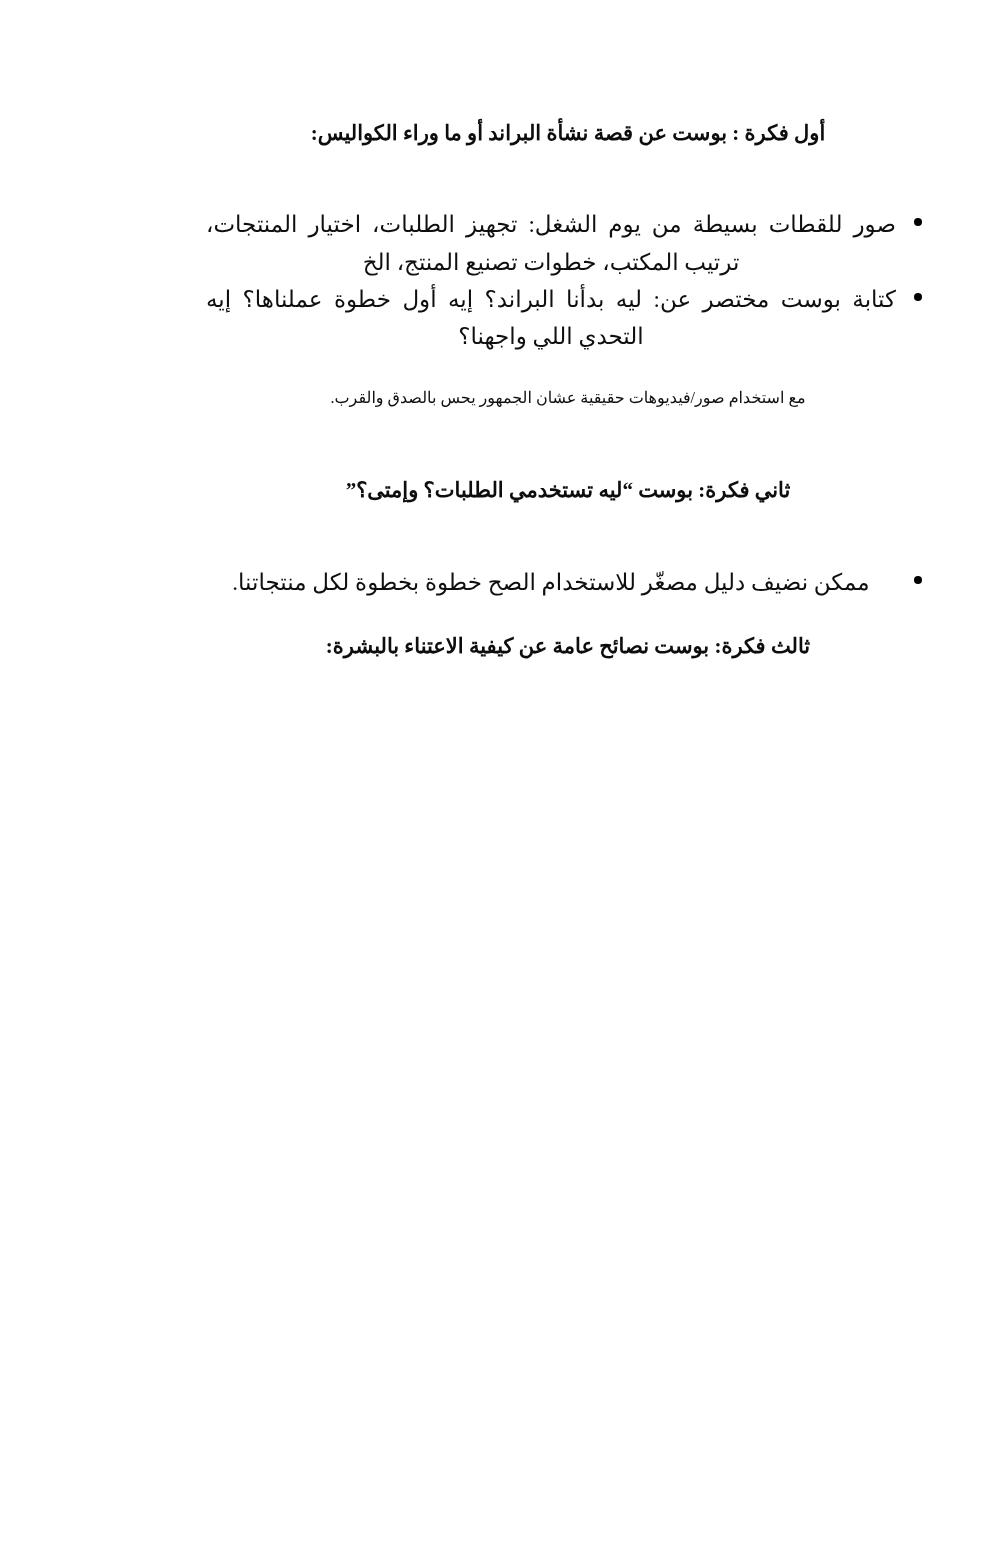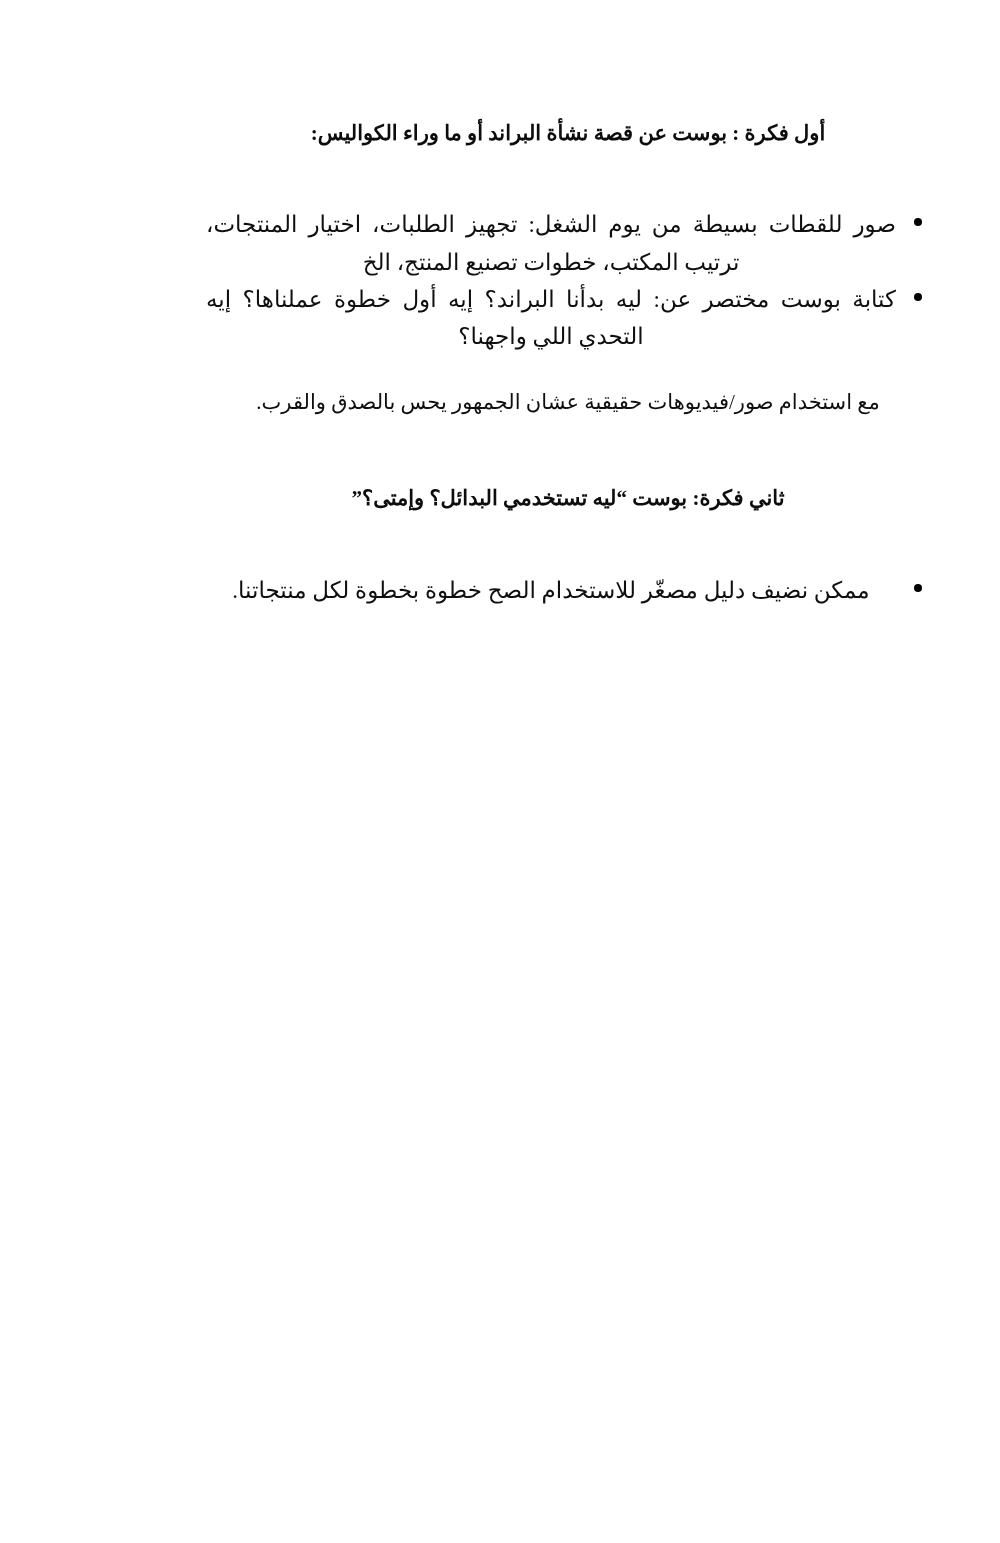--- a/index.html
+++ b/index.html
@@ -82,21 +82,21 @@
   li.li-spaced-tight { margin-bottom: 44px; }
 
   
   .sans {
     font-family: "Liberation Sans", "DejaVu Sans", sans-serif;
     font-size: 18.5px;
   }
 
   
   p.para {
-    font-size: 21px;
+    font-size: 16px;
     line-height: 1.62;
     margin: 0;
     padding: 0;
     text-align: center;
     color: #0f0f0f;
   }
 
   
   li.wide .li-text { padding: 0 0 0 0; }
 </style>
@@ -121,31 +121,34 @@
       </li>
     </ul>
 
     <div class="gap-sm"></div>
 
     <p class="para">مع استخدام صور/فيديوهات حقيقية عشان الجمهور يحس بالصدق والقرب.</p>
 
     <div class="gap-xl"></div>
 
     <div class="heading-block">
-      <h2 class="heading">ثاني فكرة: بوست “ليه تستخدمي البدائل؟ وإمتى؟”</h2>
+      <h2 class="heading">ثاني فكرة: بوست “ليه تستخدمي الطلبات؟ وإمتى؟”</h2>
     </div>
 
     <div class="gap-lg"></div>
 
     <ul class="bullets">
       <li class="li-spaced-tight">
         <span class="li-text">ممكن نضيف دليل مصغّر للاستخدام الصح خطوة بخطوة لكل منتجاتنا.</span>
       </li>
     </ul>
 
     <div class="gap-sm"></div>
 
+    <div class="heading-block">
+      <h2 class="heading">ثالث فكرة: بوست نصائح عامة عن كيفية الاعتناء بالبشرة:</h2>
+    </div>
 
     <div class="gap-lg"></div>
 
 
   </div>
 </div>
 
 </body></html>

